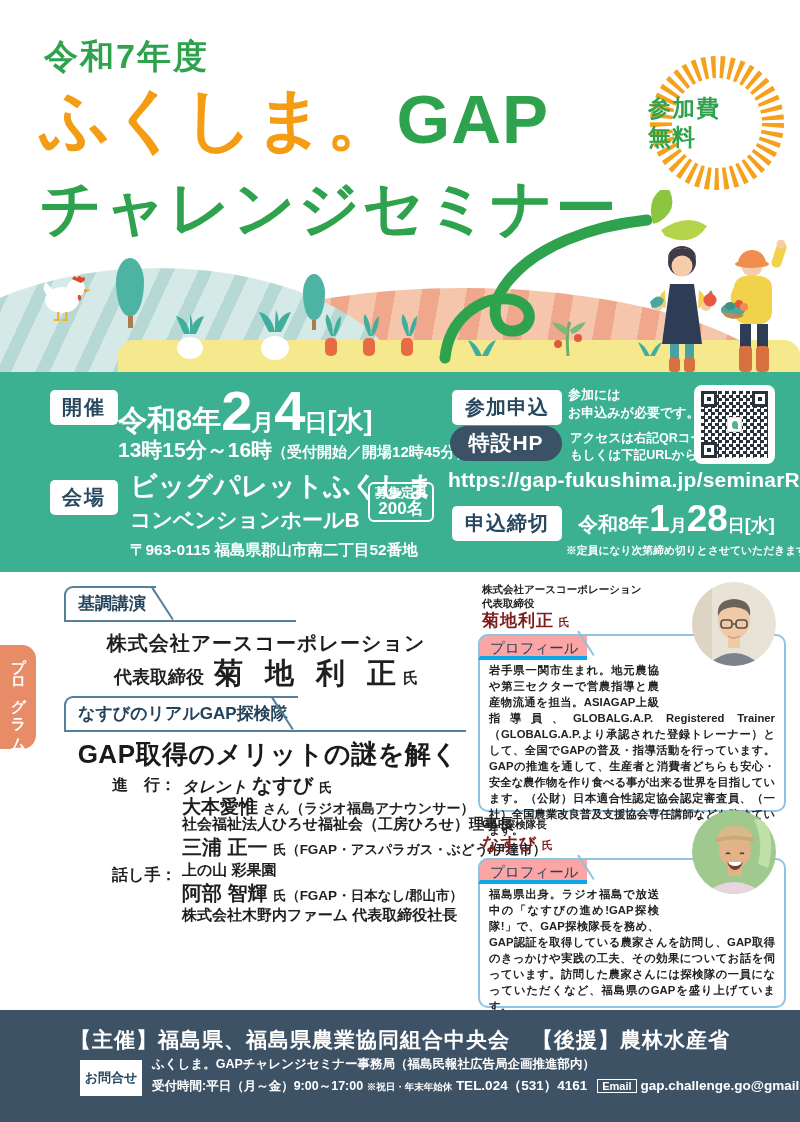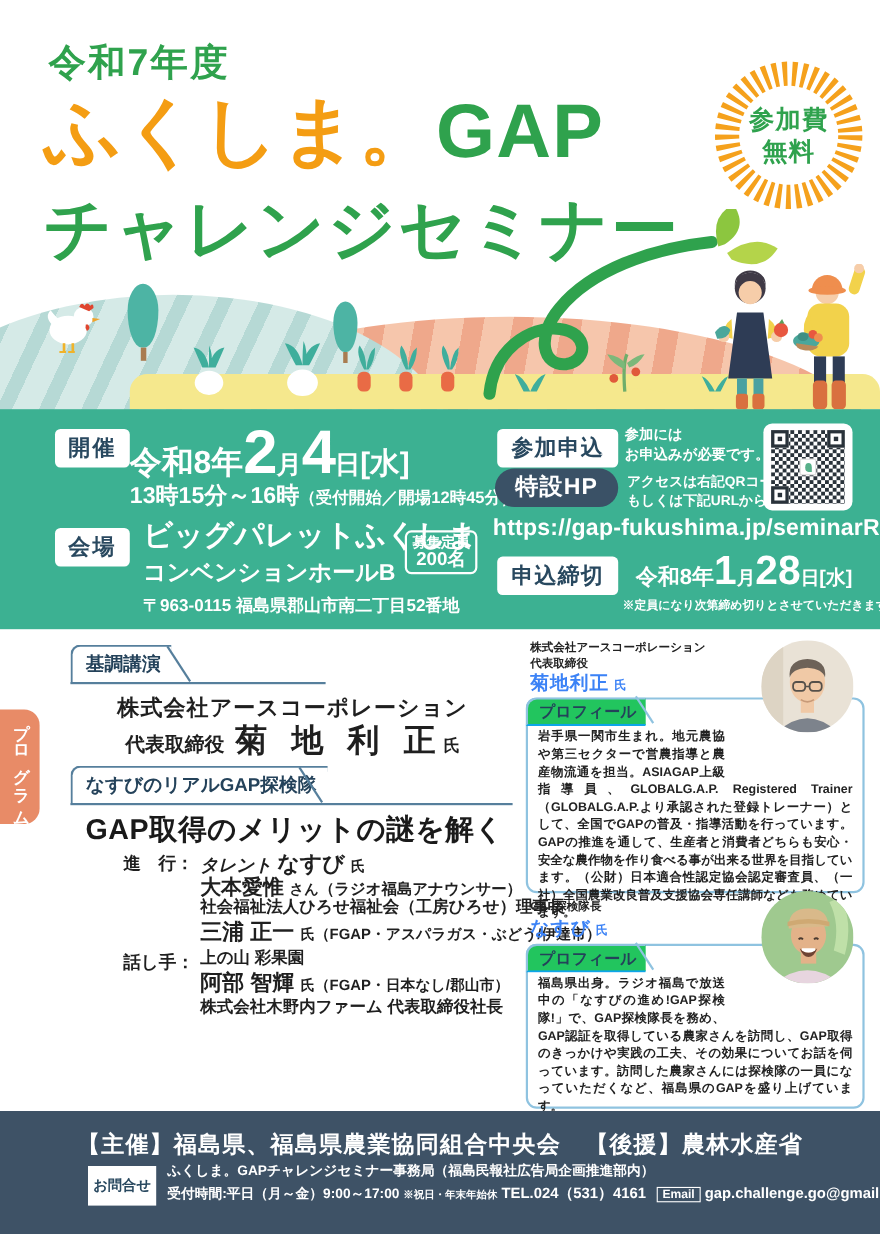--- a/index.html
+++ b/index.html
@@ -9,21 +9,21 @@
   .abs { position:absolute; }
 
   
   .year { left:44px; top:34px; font-size:34px; font-weight:bold; color:#2fa24d; letter-spacing:2px; }
   .title1 { left:40px; top:74px; font-size:69px; font-weight:800; letter-spacing:1px; white-space:nowrap; }
   .title1 .orange { color:#f49d13; }
   .title1 .green { color:#2fa24d; }
   .title2 { left:40px; top:168px; font-size:61px; font-weight:800; color:#2fa24d; letter-spacing:2px; white-space:nowrap; }
   .badge { left:648px; top:54px; width:138px; height:138px; }
   .badge svg { position:absolute; left:0; top:0; }
-  .badge-text { position:absolute; left:0; top:0; width:100%; height:100%; display:flex; flex-direction:column; justify-content:center; align-items:center; color:#2fa24d; font-weight:800; font-size:23px; line-height:1.25; letter-spacing:1px; }
+  .badge-text { position:absolute; left:0; top:0; width:100%; height:100%; display:flex; flex-direction:column; justify-content:center; color:#2fa24d; font-weight:800; font-size:23px; line-height:1.25; letter-spacing:1px; }
 
   
   .scene { left:0; top:246px; width:800px; height:126px; }
   .hill-pink { position:absolute; left:128px; top:42px; width:670px; height:180px;
     border-radius:335px 335px 0 0 / 120px 120px 0 0;
     background:repeating-linear-gradient(100deg,#f6c6ac 0 26px,#efa88b 26px 44px); }
   .hill-blue { position:absolute; left:-95px; top:22px; width:505px; height:210px;
     border-radius:50% 50% 0 0 / 65% 65% 0 0;
     background:repeating-linear-gradient(115deg,#d5eae7 0 22px,#b6d9d5 22px 35px); }
   .ground-yellow { position:absolute; left:118px; top:94px; width:682px; height:32px; background:#f5e88d; border-radius:16px 16px 0 0; }
@@ -105,26 +105,26 @@
   .mc2 .note { font-size:14px; font-weight:700; }
   .sp-org { position:absolute; left:182px; font-size:15px; font-weight:800; color:#1f1f1f; white-space:nowrap; }
   .sp-name { position:absolute; left:182px; color:#1f1f1f; white-space:nowrap; }
   .sp-name .n { font-size:20px; font-weight:800; }
   .sp-name .h { font-size:13px; font-weight:800; }
   .sp-name .note { font-size:13.5px; font-weight:700; }
   .info-line { left:56px; top:958px; width:416px; text-align:center; font-size:18px; font-weight:800; color:#1a1a1a; white-space:nowrap; }
 
   
   .pr-org { position:absolute; left:482px; font-size:10.5px; font-weight:800; color:#222; line-height:1.3; }
-  .pr-name { position:absolute; left:482px; color:#3b82f6; white-space:nowrap; }
+  .pr-name { position:absolute; left:482px; color:#7f1d1d; white-space:nowrap; }
   .pr-name .n { font-size:17px; font-weight:800; letter-spacing:1px; }
   .pr-name .h { font-size:11px; font-weight:800; }
   .photo { position:absolute; width:84px; height:84px; border-radius:50%; overflow:hidden; z-index:5; }
   .pbox { position:absolute; left:478px; width:308px; border:2px solid #8fc3e0; border-radius:10px; background:#fff; padding:26px 9px 8px 9px; }
-  .ptab { position:absolute; left:-2px; top:-2px; height:26px; line-height:24px; padding:0 8px 0 10px; border-left:2px solid #8fc3e0; border-top:2px solid #8fc3e0; border-bottom:2px solid #0ea5e9; border-top-left-radius:10px; background:#22c55e; color:#24425a; font-weight:700; font-size:14.5px; white-space:nowrap; }
+  .ptab { position:absolute; left:-2px; top:-2px; height:26px; line-height:24px; padding:0 8px 0 10px; border-left:2px solid #8fc3e0; border-top:2px solid #8fc3e0; border-bottom:4px solid #0ea5e9; border-top-left-radius:10px; background:#fca5a5; color:#24425a; font-weight:400; font-size:14.5px; white-space:nowrap; }
   .ptab .pslant { position:absolute; right:-8px; bottom:0; width:2px; height:29px; background:#8fc3e0; transform:rotate(-33deg); transform-origin:bottom left; }
   .ptext { font-size:11.3px; line-height:1.42; color:#222; text-align:justify; font-weight:600; }
   .ph-spacer { float:right; width:116px; height:40px; }
   .pbox1 { top:634px; height:178px; }
   .pbox2 { top:858px; height:150px; }
 
   
   .footer { left:0; top:1010px; width:800px; height:112px; background:#3e5266; }
   .hosts { left:0; top:16px; width:800px; text-align:center; color:#fff; font-weight:800; font-size:21px; letter-spacing:1px; white-space:nowrap; }
   .contact-box { left:80px; top:50px; width:62px; height:36px; background:#fff; color:#28485f; font-weight:800; font-size:13px; display:flex; align-items:center; justify-content:center; }

